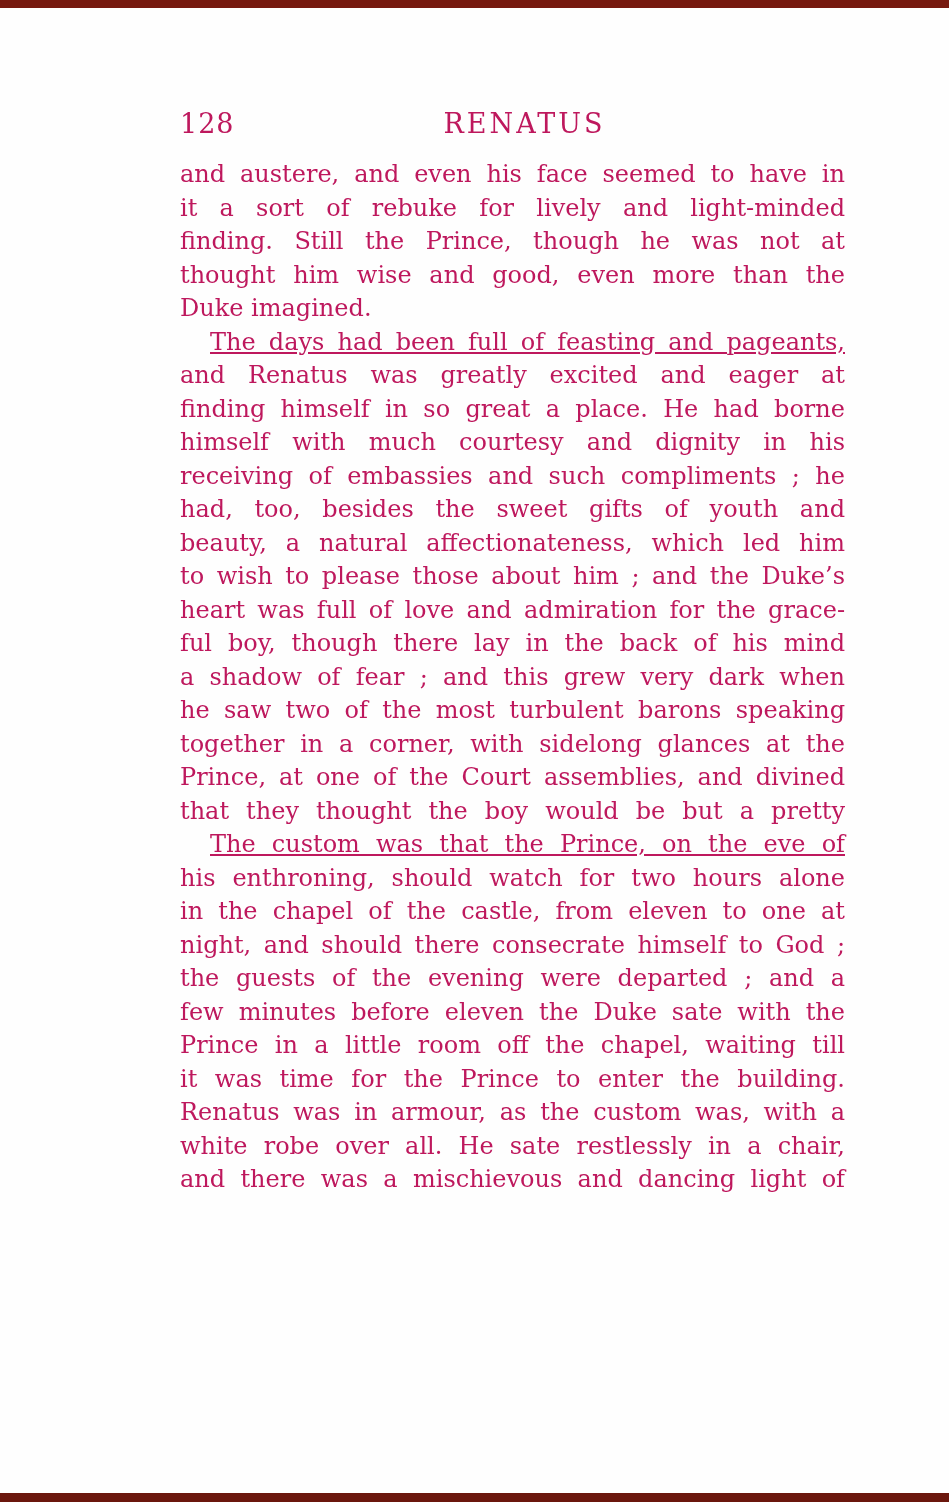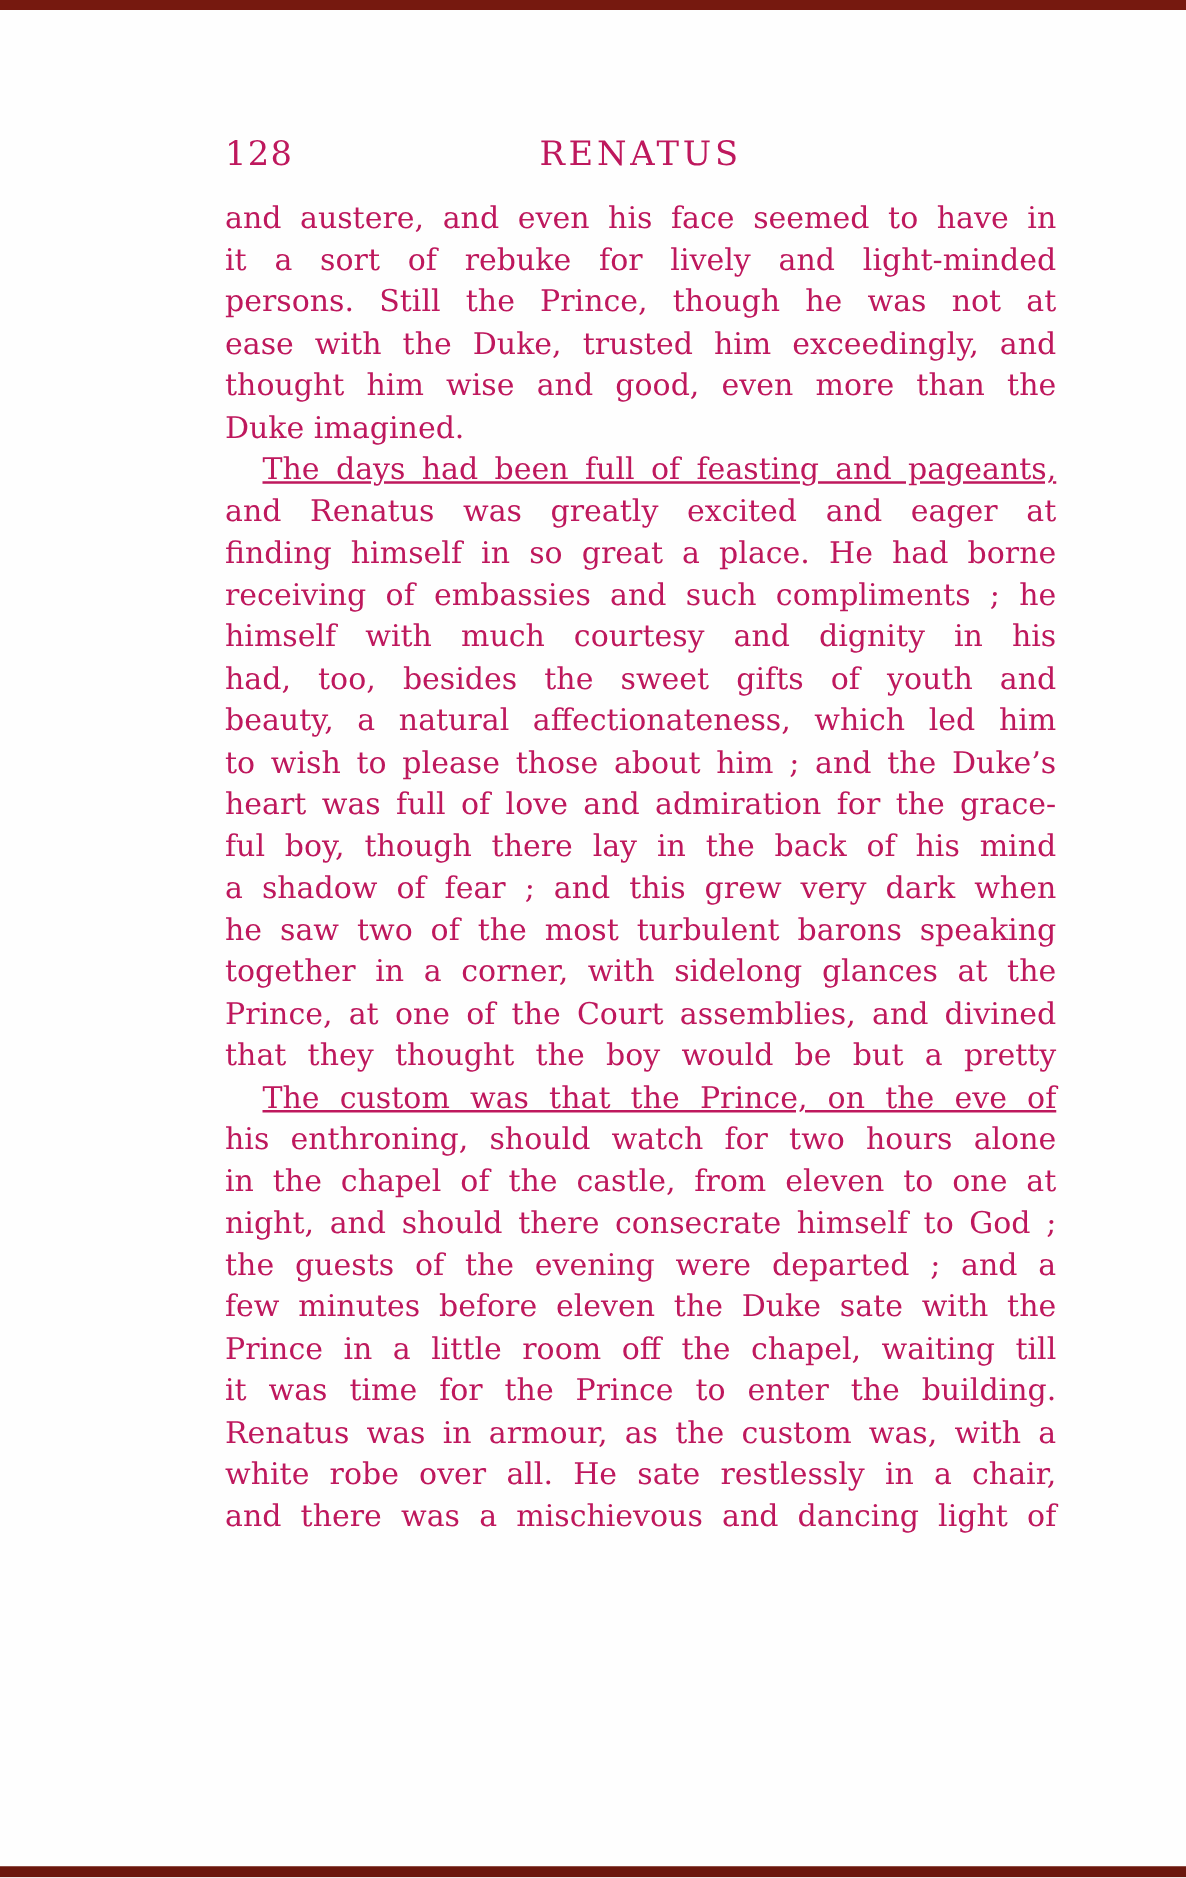--- a/index.html
+++ b/index.html
@@ -34,21 +34,21 @@
   }
   .page-number {
     position: absolute;
     left: 0;
     top: 0;
     font-size: 27px;
     letter-spacing: 1px;
   }
   .running-title {
     position: absolute;
-    left: 0;
+    left: 12px;
     top: 0;
     width: 100%;
     text-align: center;
     font-size: 27px;
     letter-spacing: 3px;
   }
 
   .text-block {
     position: absolute;
     top: 158px;
@@ -77,29 +77,28 @@
   <div class="edge-bar top"></div>
 
   <div class="page-header">
     <span class="page-number">128</span>
     <span class="running-title">RENATUS</span>
   </div>
 
   <div class="text-block">
     <div class="line">and austere, and even his face seemed to have in</div>
     <div class="line">it a sort of rebuke for lively and light-minded</div>
-    <div class="line">persons. Still the Prince, though he was not at</div>
-    <div class="line">ease with the Duke, trusted him exceedingly, and</div>
+    <div class="line">finding. Still the Prince, though he was not at</div>
     <div class="line">thought him wise and good, even more than the</div>
     <div class="line para-end">Duke imagined.</div>
     <div class="line indent">The days had been full of feasting and pageants,</div>
     <div class="line">and Renatus was greatly excited and eager at</div>
     <div class="line">finding himself in so great a place. He had borne</div>
+    <div class="line">himself with much courtesy and dignity in his</div>
     <div class="line">receiving of embassies and such compliments ; he</div>
-    <div class="line">himself with much courtesy and dignity in his</div>
     <div class="line">had, too, besides the sweet gifts of youth and</div>
     <div class="line">beauty, a natural affectionateness, which led him</div>
     <div class="line">to wish to please those about him ; and the Duke’s</div>
     <div class="line">heart was full of love and admiration for the grace-</div>
     <div class="line">ful boy, though there lay in the back of his mind</div>
     <div class="line">a shadow of fear ; and this grew very dark when</div>
     <div class="line">he saw two of the most turbulent barons speaking</div>
     <div class="line">together in a corner, with sidelong glances at the</div>
     <div class="line">Prince, at one of the Court assemblies, and divined</div>
     <div class="line">that they thought the boy would be but a pretty</div>

